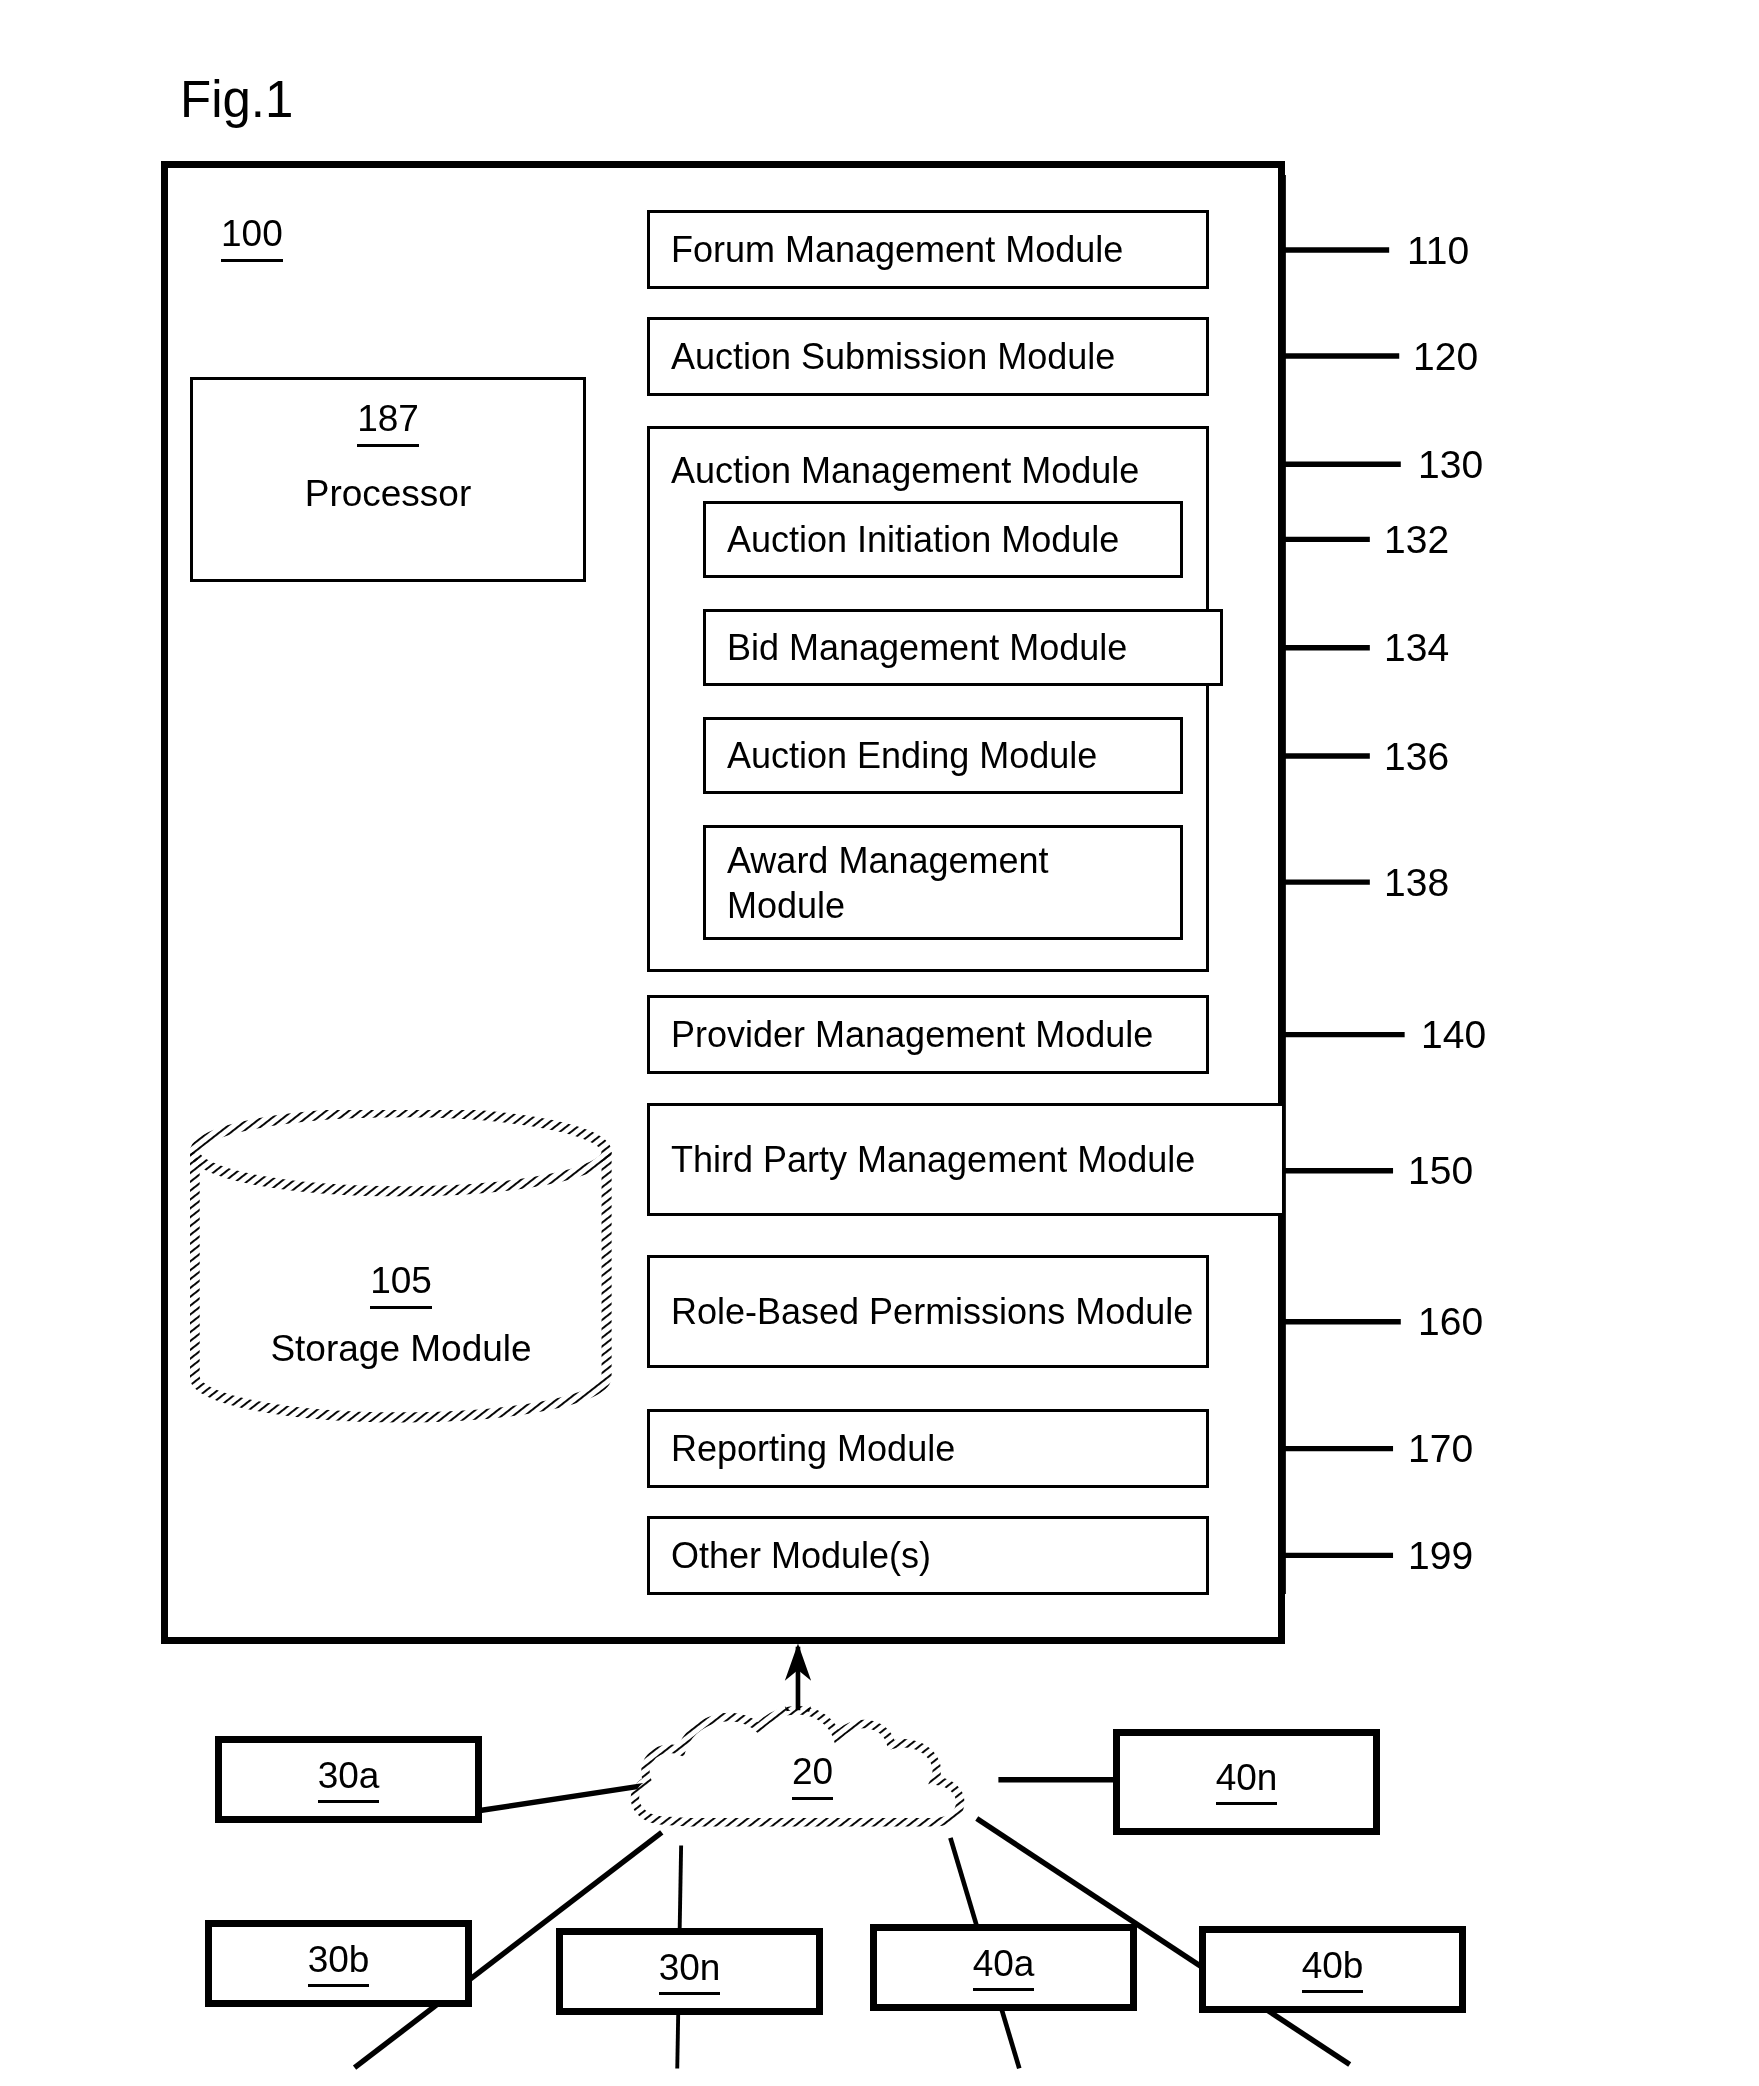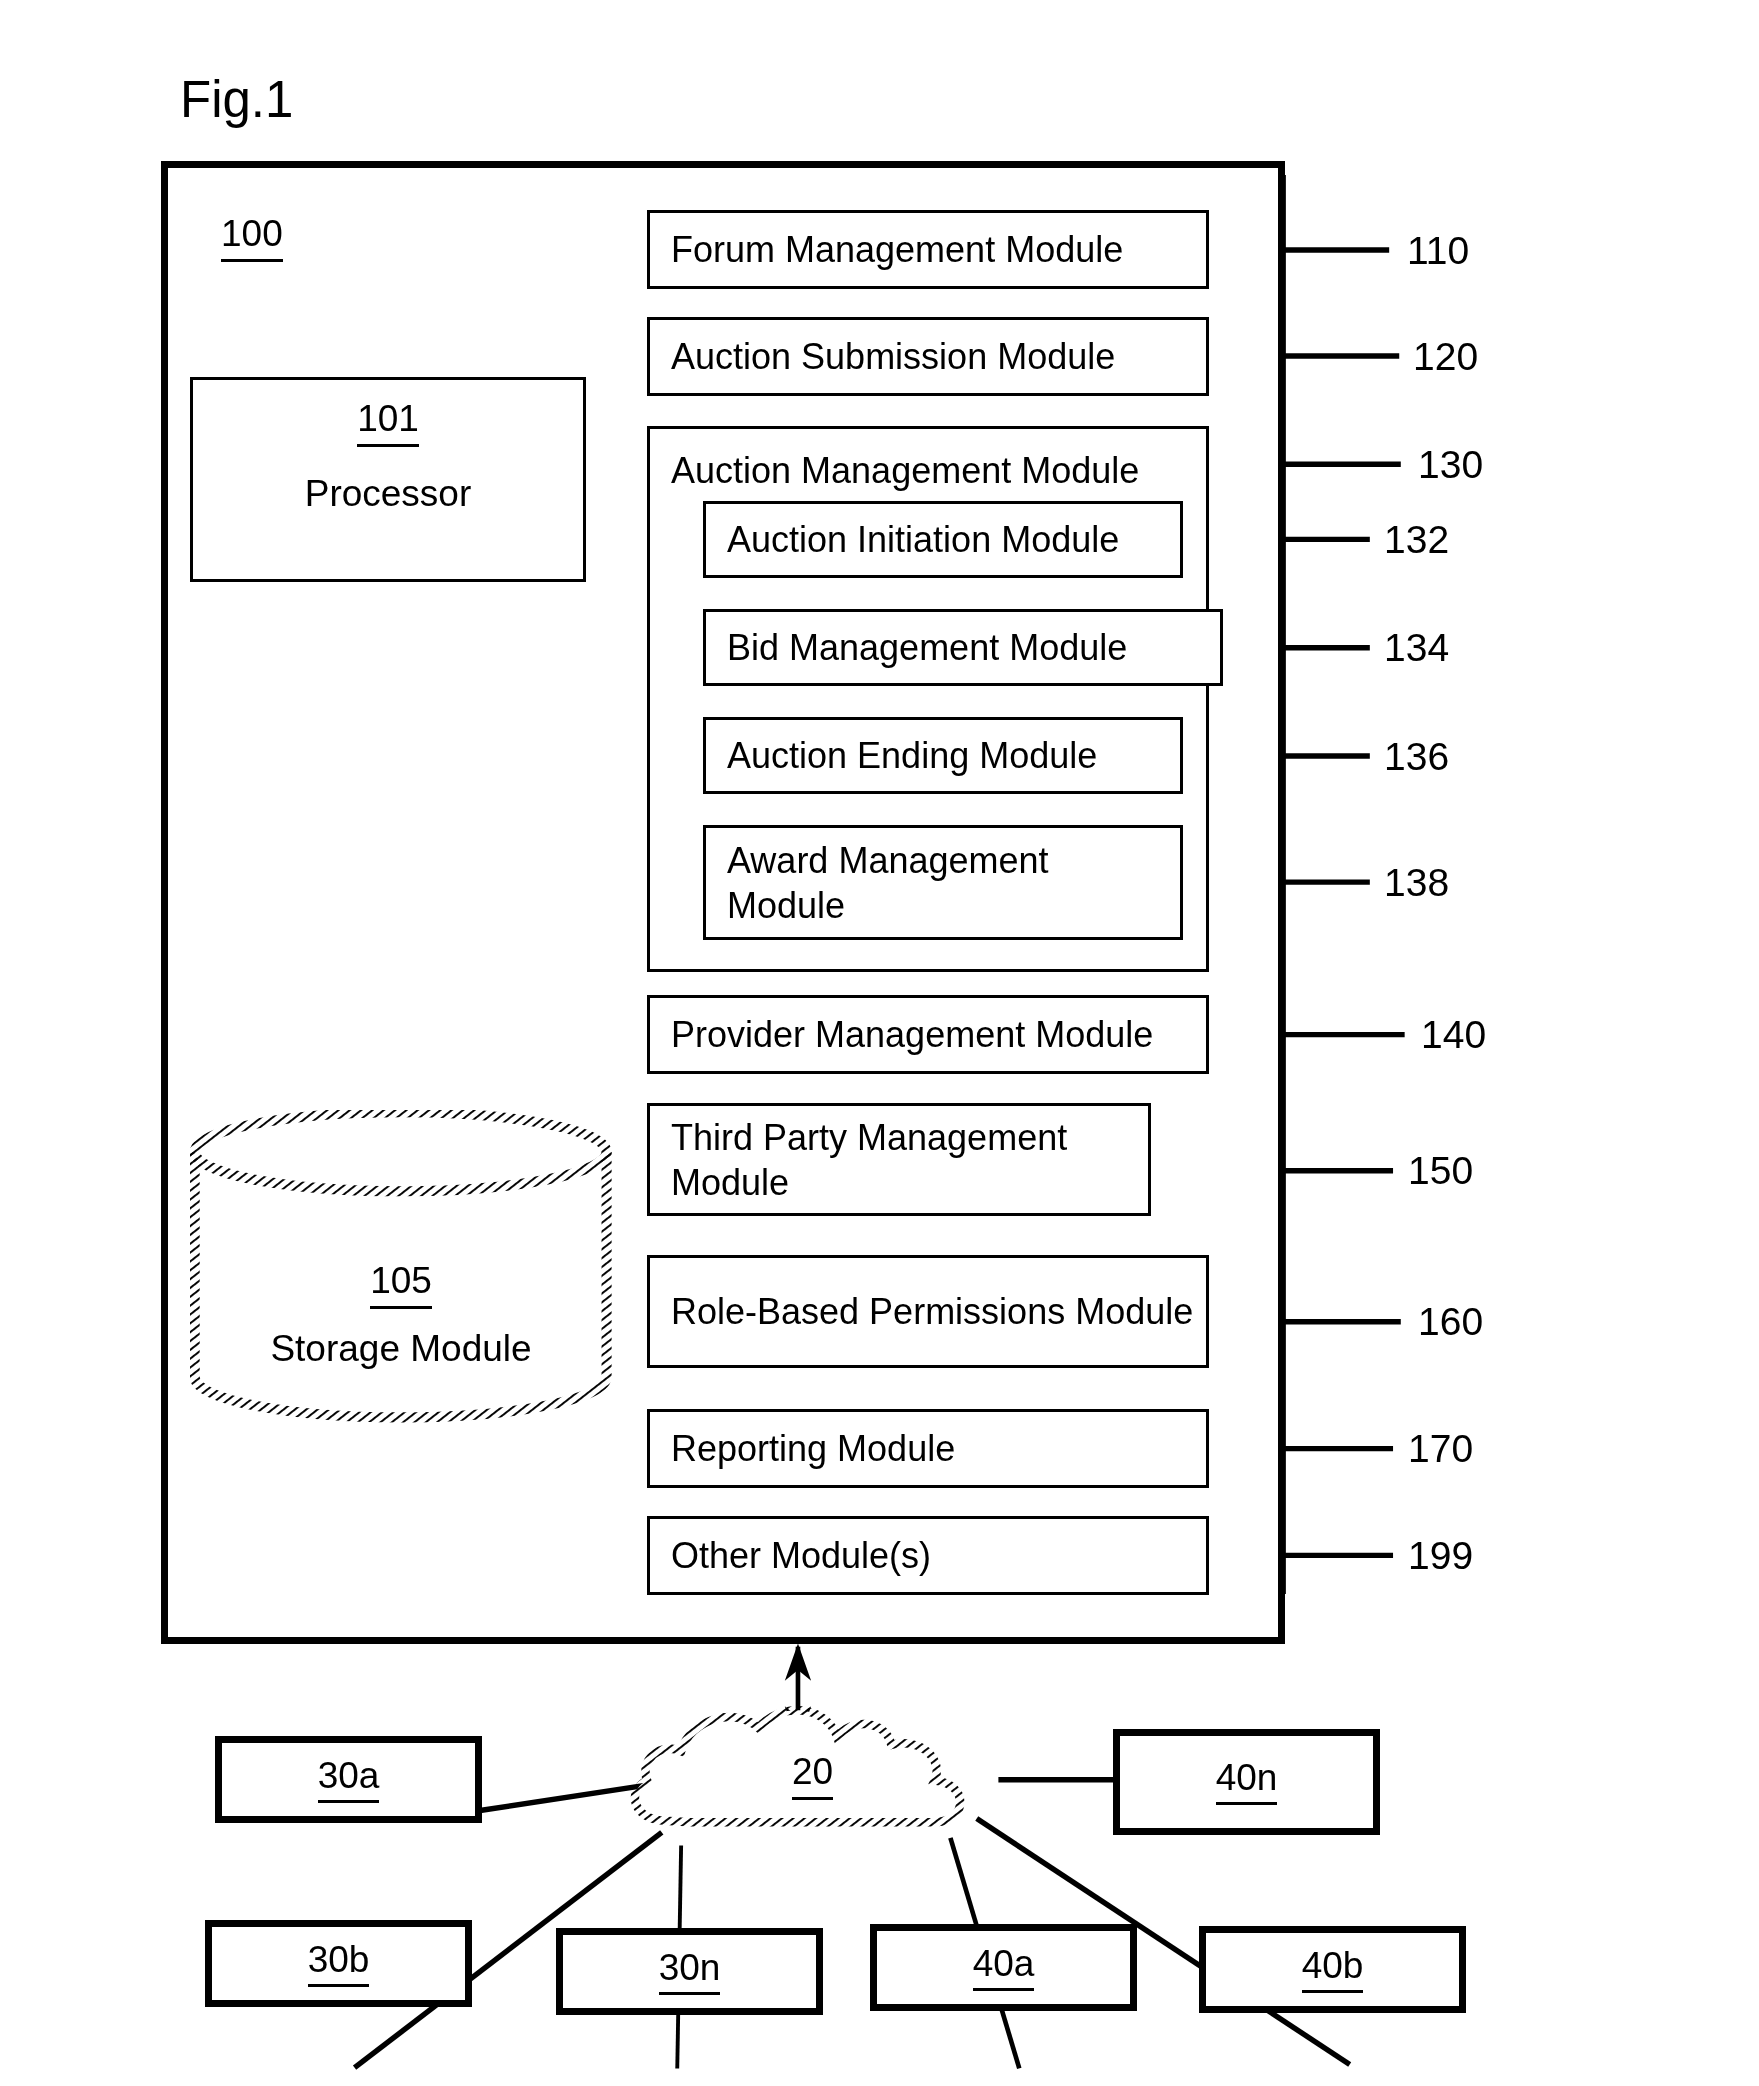--- a/index.html
+++ b/index.html
@@ -283,21 +283,21 @@
   <div class="fig-title">Fig.1</div>
 
   <div class="system-frame"></div>
 
   <div class="ref-num label-100">
     <span class="u">100</span>
   </div>
 
   <div class="processor-box">
     <div class="processor-num">
-      <span class="u">101</span>
+      <span class="u">187</span>
     </div>
     <div class="processor-name">Processor</div>
   </div>
 
   <div class="storage-wrap">
     <svg class="storage-svg" viewBox="0 0 545 412" xmlns="http://www.w3.org/2000/svg">
       <defs>
         <pattern id="hatchA" width="9" height="9" patternUnits="userSpaceOnUse" patternTransform="rotate(52)">
           <line x1="0" y1="0" x2="0" y2="9" stroke="#000" stroke-width="5"></line>
         </pattern>
@@ -338,21 +338,21 @@
   </div>
 
   <div class="submod" style="left:703px; top:825px; width:480px; height:115px;">
     <span>Award Management Module</span>
   </div>
 
   <div class="mod" style="left:647px; top:995px; width:562px; height:79px;">
     <span>Provider Management Module</span>
   </div>
 
-  <div class="mod" style="left:647px; top:1103px; width:504px; height:113px;">
+  <div class="mod" style="left:647px; top:1103px; width:638px; height:113px;">
     <span>Third Party Management Module</span>
   </div>
 
   <div class="mod" style="left:647px; top:1255px; width:562px; height:113px;">
     <span>Role-Based Permissions Module</span>
   </div>
 
   <div class="mod" style="left:647px; top:1409px; width:562px; height:79px;">
     <span>Reporting Module</span>
   </div>

